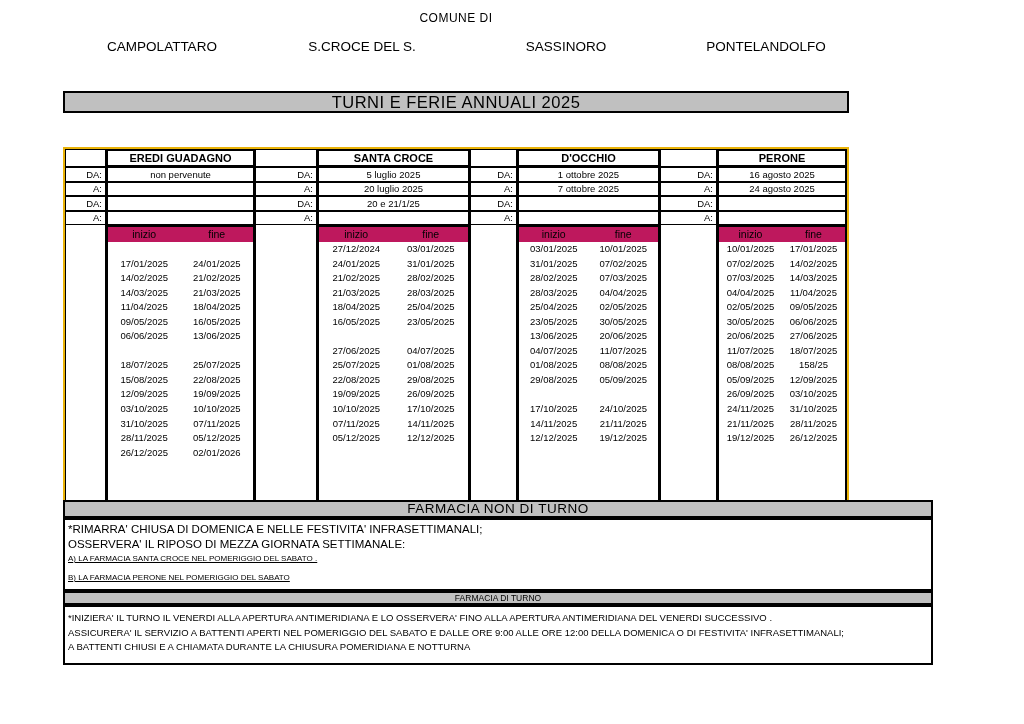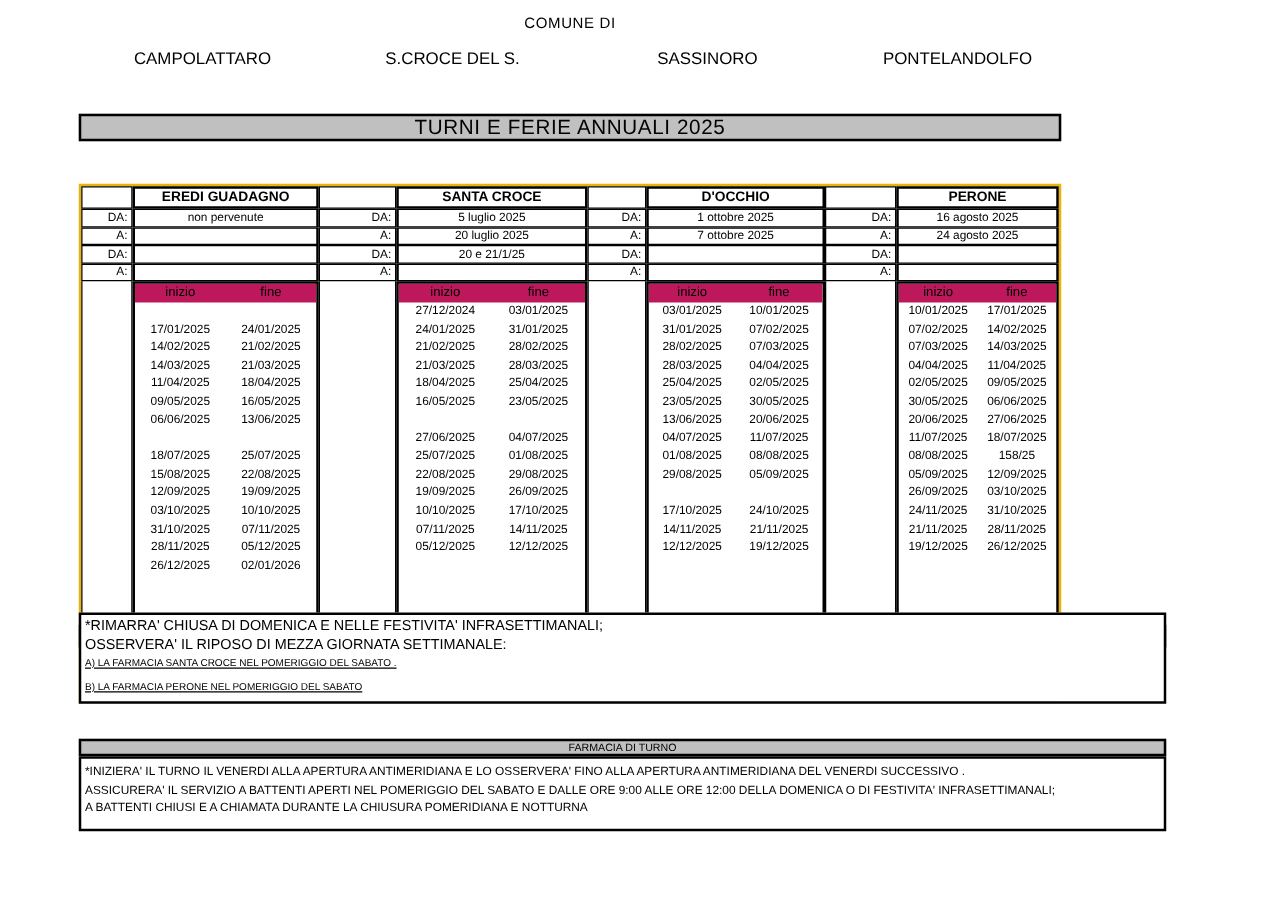--- a/index.html
+++ b/index.html
@@ -48,21 +48,21 @@
   .dhead {
     height: 15px; background: #be185d; display: flex; flex-shrink: 0;
     font-size: 10.5px; line-height: 15px;
   }
   .dhead span { width: 50%; text-align: center; }
   .drow { height: 14.55px; display: flex; flex-shrink: 0; font-size: 9.5px; line-height: 14.55px; white-space: nowrap; }
   .drow span { width: 50%; text-align: center; }
 
   .sect { position: absolute; left: 63px; width: 870px; border: 2px solid #000; }
   .banner2 { top: 500px; height: 18px; background: #c0c0c0; text-align: center; font-size: 13.5px; line-height: 14px; letter-spacing: 0.5px; }
-  .block1 { top: 490px; height: 73px; background: #fff; padding: 1px 6px 0 3px; overflow: hidden; }
+  .block1 { top: 518px; height: 73px; background: #fff; padding: 1px 6px 0 3px; overflow: hidden; }
   .t-med { font-size: 11.5px; line-height: 13px; margin-top: 2px; white-space: nowrap; }
   .t-sm  { font-size: 8px; line-height: 9px; margin-top: 3px; white-space: nowrap; text-decoration: underline; }
   .gap-b { margin-top: 10px; }
   .banner3 { top: 591px; height: 14px; background: #c0c0c0; text-align: center; font-size: 8.5px; line-height: 10.5px; }
   .block2 { top: 605px; height: 60px; background: #fff; padding: 3px 10px 0 3px; overflow: hidden; }
   .t-low { font-size: 9.5px; line-height: 12.5px; margin-top: 2px; }
 </style>
 </head>
 <body>
 

